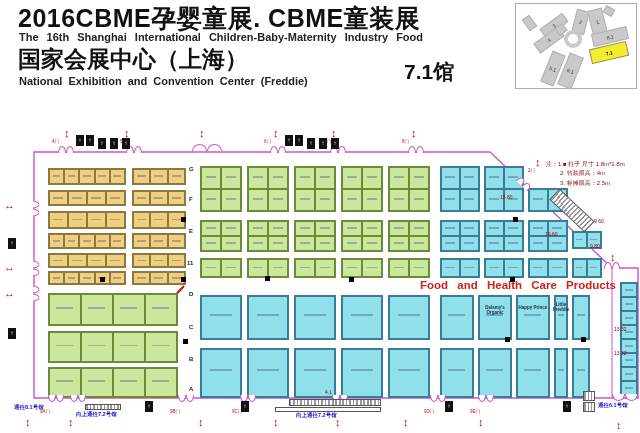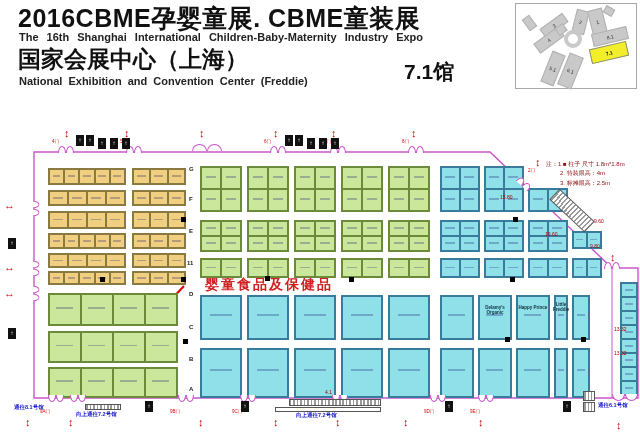--- a/index.html
+++ b/index.html
@@ -37,21 +37,21 @@
   .exit{position:absolute;font-size:5.5px;color:#1515cc;font-weight:bold;white-space:nowrap}
   .bl{position:absolute;font-size:4.5px;color:#103040;text-align:center;transform:translateX(-50%);font-weight:bold;line-height:1.2}
   .glabel{position:absolute;font-size:4.5px;color:#d00;white-space:nowrap}
   .zone-zh{position:absolute;left:205px;top:276px;font-size:14px;font-weight:bold;color:#d02020;letter-spacing:2px;white-space:nowrap}
   .zone-en{position:absolute;left:420px;top:279px;font-size:11.5px;font-weight:bold;color:#d02020;word-spacing:6px;white-space:nowrap}
 </style>
 </head>
 <body>
 
 <div class="t1">2016CBME孕婴童展. CBME童装展</div>
-<div class="s1">The 16th  Shanghai  International  Children-Baby-Maternity   Industry  Expo</div>
+<div class="s1">The 16th  Shanghai  International  Children-Baby-Maternity   Industry  Food</div>
 <div class="t2">国家会展中心（上海）</div>
 <div class="s2">National  Exhibition and  Convention  Center  (Freddie)</div>
 <div class="hall">7.1馆</div>
 
 <div id="minimap">
     <div class="mh" style="left: 58px; top: 6px; width: 13px; height: 24px; transform: rotate(14deg);">2</div>
     <div class="mh" style="left: 74px; top: 5px; width: 15px; height: 26px; transform: rotate(-14deg);">1</div>
     <div class="mh" style="left: 24px; top: 16px; width: 28px; height: 11px; transform: rotate(-36deg);">3</div>
     <div class="mh" style="left: 18px; top: 30px; width: 30px; height: 12px; transform: rotate(-36deg);">4</div>
     <div class="mh" style="left: 76px; top: 26px; width: 36px; height: 13px; transform: rotate(-13deg);">8.1</div>
@@ -70,21 +70,21 @@
   <div style="padding-left:14px">3.  标摊限高：2.5m</div>
 </div>
 
 <div id="plan">
   <svg id="overlay" width="640" height="433">
       <polygon points="34,152 490,152 612,268 638,268 638,398 34,398" fill="none" stroke="#cc55cc" stroke-width="1.4"></polygon>
       <line x1="612" y1="268" x2="612" y2="398" stroke="#cc55cc" stroke-width="1"></line>
       <line x1="184" y1="286" x2="164" y2="307" stroke="#e00000" stroke-width="2"></line>
       <polygon points="162,310 172,305 166,299" fill="#e00000"></polygon>
     </svg>
-  <div class="zone-zh">婴童食品及保健品</div>
+  <div class="zone-en">Food  and  Health  Care  Products</div>
 <div class="block" style="left: 48px; top: 168px; width: 78px; height: 17px; background: rgb(240, 207, 128); border-color: rgb(138, 122, 64); grid-template-columns: repeat(5, 1fr); grid-template-rows: repeat(1, 1fr);">
       <div class="cell" style="border-color: rgb(138, 122, 64);"></div>
       <div class="cell" style="border-color: rgb(138, 122, 64);"></div>
       <div class="cell" style="border-color: rgb(138, 122, 64);"></div>
       <div class="cell" style="border-color: rgb(138, 122, 64);"></div>
       <div class="cell" style="border-color: rgb(138, 122, 64);"></div>
     </div>
     <div class="block" style="left: 48px; top: 190px; width: 78px; height: 16px; background: rgb(240, 207, 128); border-color: rgb(138, 122, 64); grid-template-columns: repeat(4, 1fr); grid-template-rows: repeat(1, 1fr);">
       <div class="cell" style="border-color: rgb(138, 122, 64);"></div>
       <div class="cell" style="border-color: rgb(138, 122, 64);"></div>

